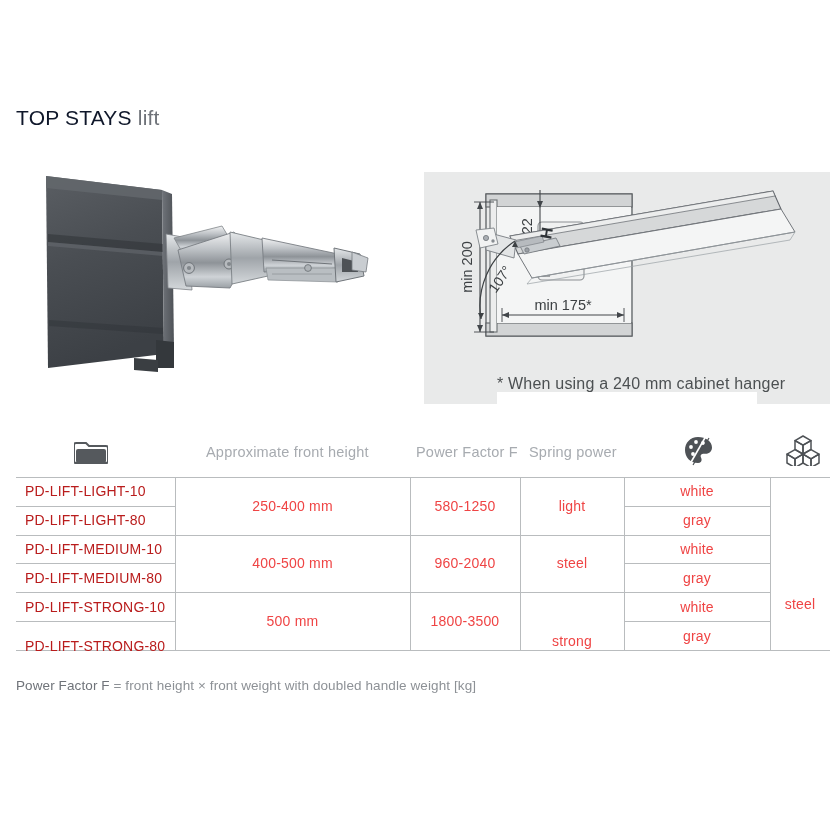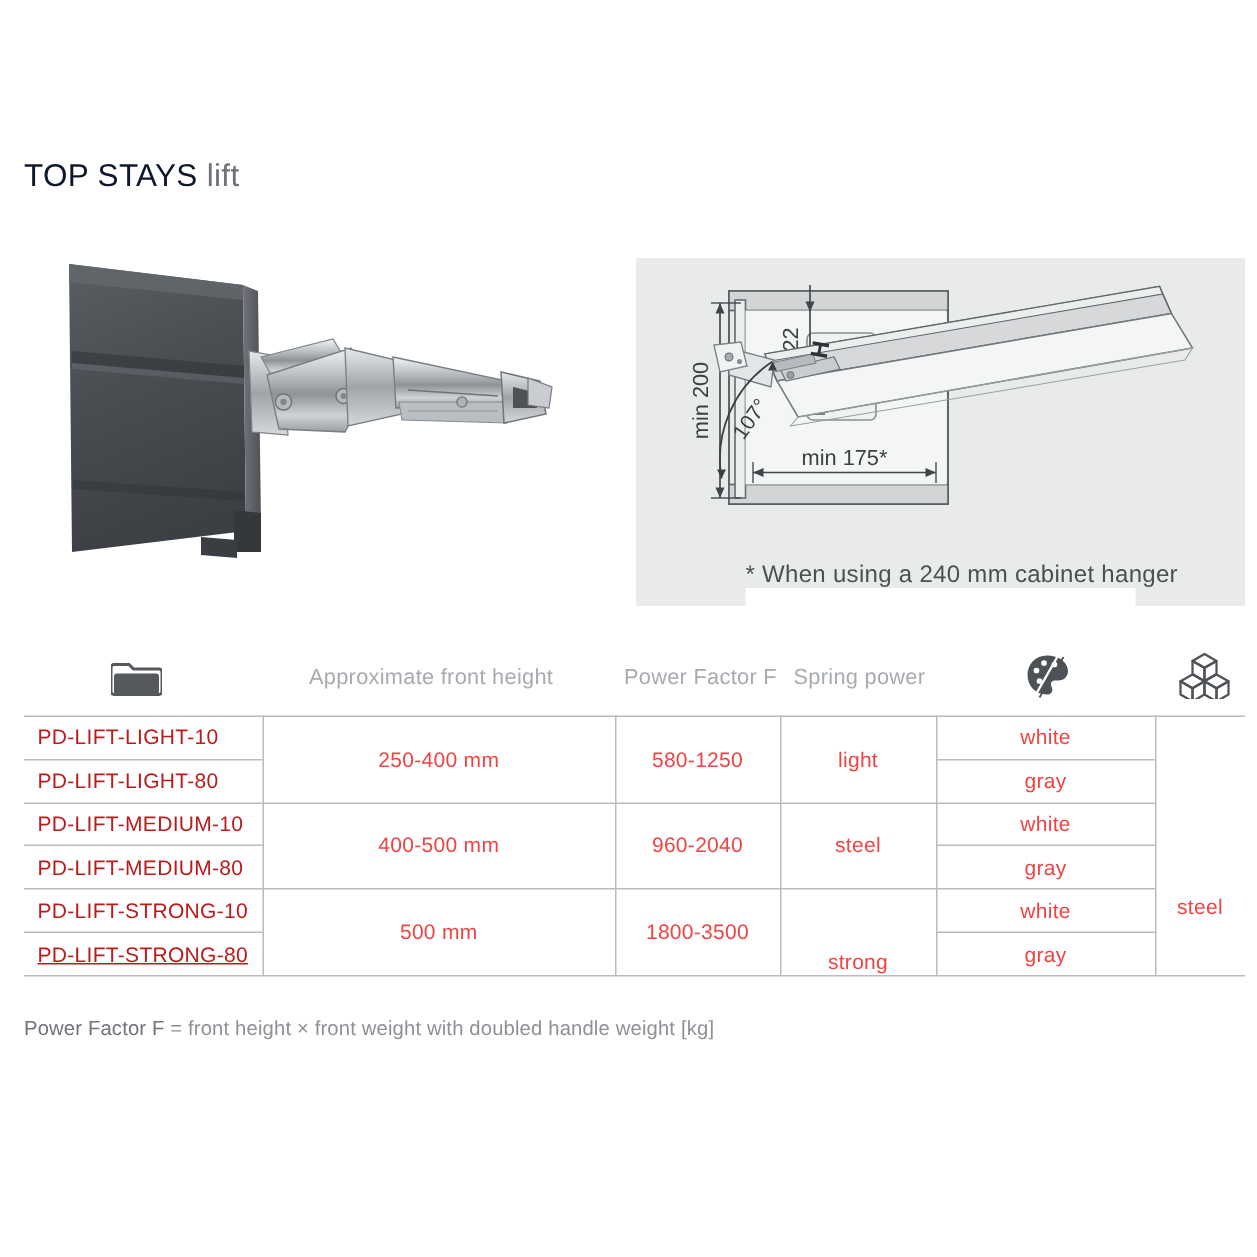--- a/index.html
+++ b/index.html
@@ -260,21 +260,21 @@
     <div class="tline" style="left:394px;top:0;width:1px;height:173px;"></div>
     <div class="tline" style="left:504px;top:0;width:1px;height:173px;"></div>
     <div class="tline" style="left:608px;top:0;width:1px;height:173px;"></div>
     <div class="tline" style="left:754px;top:0;width:1px;height:173px;"></div>
 
     <div class="cell left" style="left:0;top:0;width:159px;height:28.8px;">PD-LIFT-LIGHT-10</div>
     <div class="cell left" style="left:0;top:28.8px;width:159px;height:28.8px;">PD-LIFT-LIGHT-80</div>
     <div class="cell left" style="left:0;top:57.6px;width:159px;height:28.8px;">PD-LIFT-MEDIUM-10</div>
     <div class="cell left" style="left:0;top:86.4px;width:159px;height:28.8px;">PD-LIFT-MEDIUM-80</div>
     <div class="cell left" style="left:0;top:115.2px;width:159px;height:28.8px;">PD-LIFT-STRONG-10</div>
-    <div class="cell left" style="left:0;top:144px;width:159px;height:29px;text-decoration:underline;">PD-LIFT-STRONG-80</div>
+    <div class="cell left" style="left:0;top:154px;width:159px;height:29px;">PD-LIFT-STRONG-80</div>
 
     <div class="cell" style="left:159px;top:0;width:235px;height:57.6px;">250-400 mm</div>
     <div class="cell" style="left:159px;top:57.6px;width:235px;height:57.6px;">400-500 mm</div>
     <div class="cell" style="left:159px;top:115.2px;width:235px;height:57.8px;">500 mm</div>
 
     <div class="cell" style="left:394px;top:0;width:110px;height:57.6px;">580-1250</div>
     <div class="cell" style="left:394px;top:57.6px;width:110px;height:57.6px;">960-2040</div>
     <div class="cell" style="left:394px;top:115.2px;width:110px;height:57.8px;">1800-3500</div>
 
     <div class="cell" style="left:504px;top:0;width:104px;height:57.6px;">light</div>

